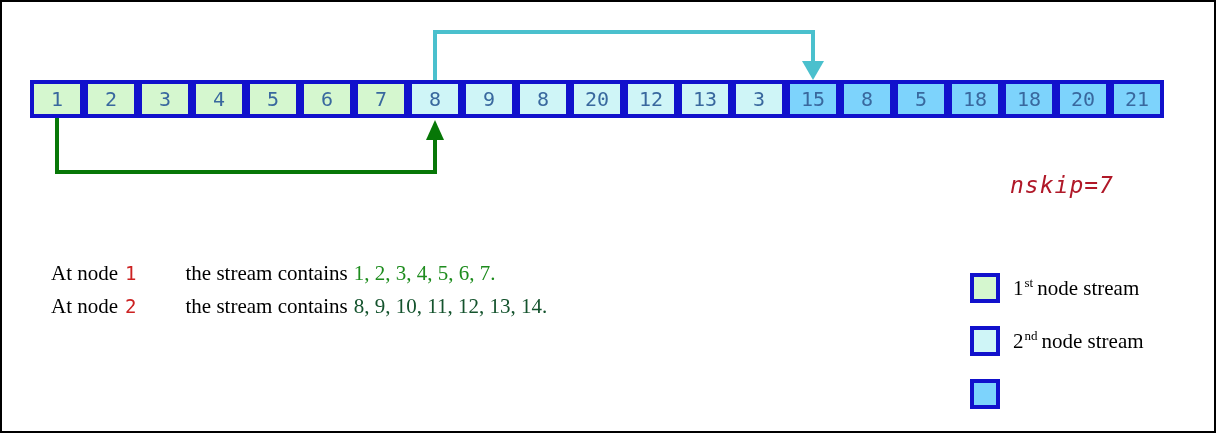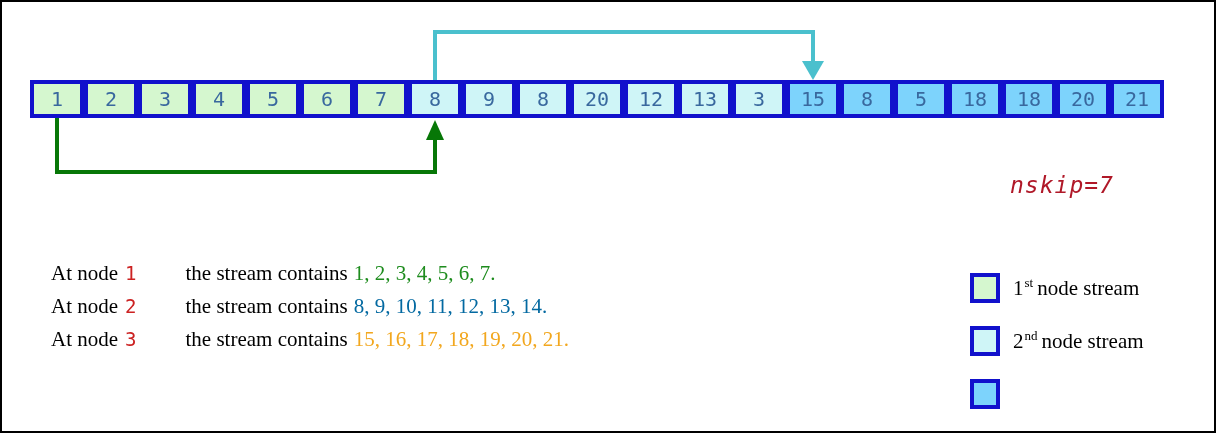--- a/index.html
+++ b/index.html
@@ -73,21 +73,21 @@
   .statement{height:33px;line-height:33px;white-space:nowrap;}
   .node-num{
     font-family:"DejaVu Sans Mono", monospace;
     font-size:19px;
     color:#cc2222;
     margin:0 7px;
   }
   .mid{margin-right:6px;margin-left:42px;}
   .nums{font-weight:normal;}
   .nums-1{color:#1e8c1e;}
-  .nums-2{color:#0369a1;}
+  .nums-2{color:#14532d;}
   .nums-3{color:#f2a71e;}
 
   
   #legend{position:absolute;left:968px;top:271px;}
   .legend-row{
     display:flex;align-items:center;
     height:30px;margin-bottom:23px;
   }
   .swatch{
     box-sizing:border-box;
@@ -141,23 +141,20 @@
 
   <div id="nskip">nskip=7</div>
 
   <div id="statements">
     <div class="statement">
       <span>At node</span><span class="node-num">1</span><span class="mid">the stream contains</span><span class="nums nums-1">1, 2, 3, 4, 5, 6, 7.</span>
     </div>
     <div class="statement">
       <span>At node</span><span class="node-num">2</span><span class="mid">the stream contains</span><span class="nums nums-2">8, 9, 10, 11, 12, 13, 14.</span>
     </div>
-    <div class="statement">
-      <span>At node</span><span class="node-num">3</span><span class="mid">the stream contains</span><span class="nums nums-3">15, 16, 17, 18, 19, 20, 21.</span>
-    </div>
   </div>
 
   <div id="legend">
     <div class="legend-row">
       <div class="swatch stream1"></div>
       <div class="legend-label"><span class="lead">1</span><sup>st</sup><span>node stream</span></div>
     </div>
     <div class="legend-row">
       <div class="swatch stream2"></div>
       <div class="legend-label"><span class="lead">2</span><sup>nd</sup><span>node stream</span></div>

